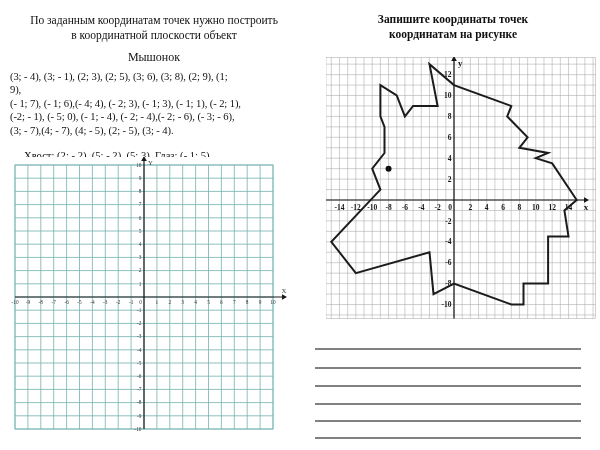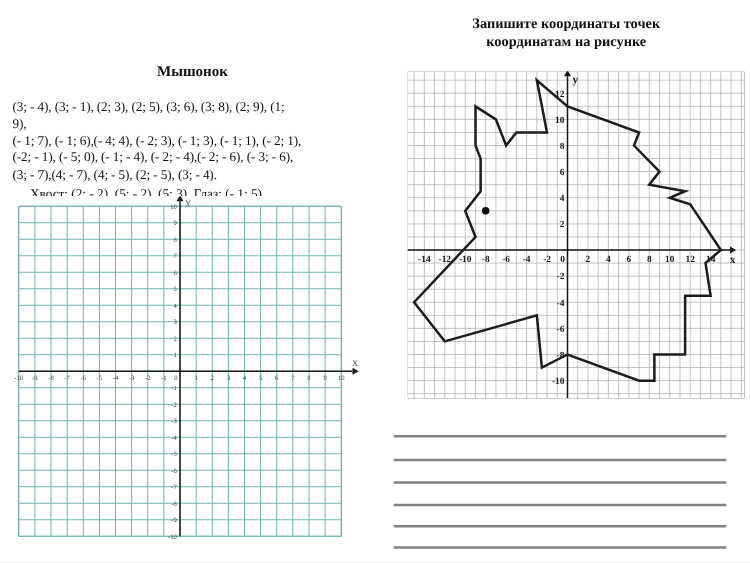--- a/index.html
+++ b/index.html
@@ -2,35 +2,39 @@
 <html><head>
 <meta charset="utf-8">
 <style>
   html,body{margin:0;padding:0;background:#e8e8e8;}
   #page{position:relative;width:600px;height:450px;background:#ffffff;overflow:hidden;
         font-family:"Liberation Serif","DejaVu Serif",serif;color:#111;}
   .hdr{position:absolute;text-align:center;font-size:11.5px;line-height:15px;color:#101010;}
   #left-hdr{left:8px;top:13px;width:292px;}
   #right-hdr{left:308px;top:12px;width:290px;font-weight:bold;}
   #fig-title{position:absolute;left:8px;top:50px;width:292px;text-align:center;
-             font-weight:bold;font-size:12px;}
-  #coords{position:absolute;left:10px;top:80px;width:292px;font-size:10.6px;
+             font-weight:normal;font-size:12px;}
+  #coords{position:absolute;left:10px;top:70px;width:292px;font-size:10.6px;
           line-height:13.4px;letter-spacing:-0.1px;white-space:nowrap;}
   #clipped-line{position:absolute;left:24px;top:149px;width:292px;height:8px;
                 overflow:hidden;font-size:10.6px;line-height:13px;white-space:nowrap;}
   svg{position:absolute;background:#fff;}
   #left-grid{left:8px;top:157px;}
   #right-grid{left:326px;top:57px;}
   .ans{position:absolute;left:315px;width:266px;height:0;border-top:2px solid #818181;}
 </style>
 </head>
 <body>
 
 <div id="page">
 
+  <div id="left-hdr" class="hdr">
+    <div>По  заданным координатам точек нужно построить</div>
+    <div>в координатной плоскости объект</div>
+  </div>
 
   <div id="fig-title">Мышонок</div>
 
   <div id="coords">
     <div> (3; - 4), (3; - 1), (2; 3), (2; 5), (3; 6), (3; 8), (2; 9), (1;</div>
     <div>9),</div>
     <div>(- 1; 7), (- 1; 6),(- 4; 4), (- 2; 3), (- 1; 3), (- 1; 1), (- 2; 1),</div>
     <div>(-2; - 1), (- 5; 0), (- 1; - 4), (- 2; - 4),(- 2; - 6), (- 3; - 6),</div>
     <div>(3; - 7),(4; - 7), (4; - 5), (2; - 5), (3; - 4).</div>
   </div>

